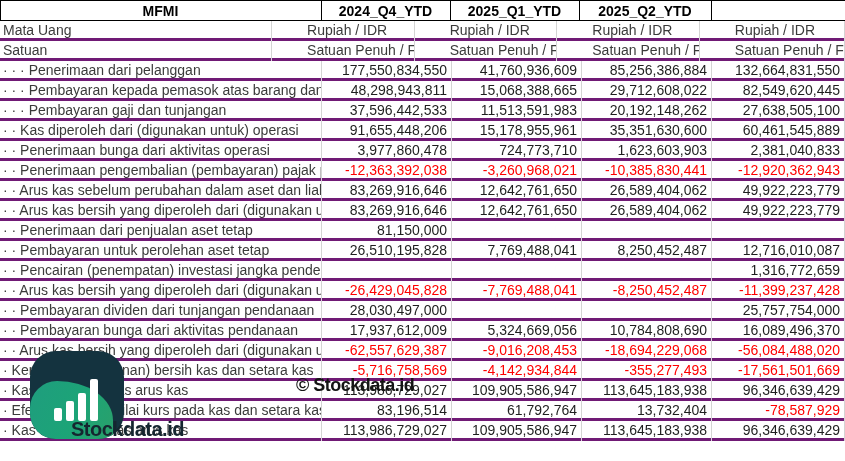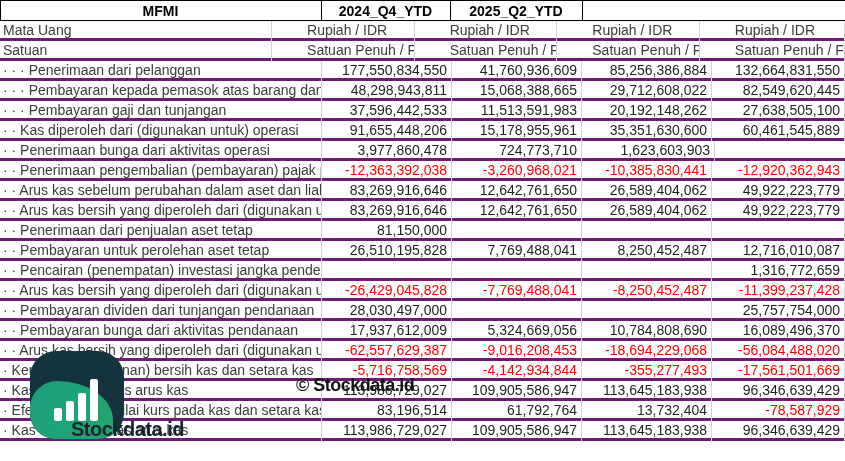--- a/index.html
+++ b/index.html
@@ -60,20 +60,21 @@
 </style>
 </head>
 <body>
 
 <div class="stage">
 
   <div class="sheet">
     <div class="row header-row">
       <div class="cell label-col">MFMI</div>
       <div class="cell data-col">2024_Q4_YTD</div>
+      <div class="cell data-col">2025_Q1_YTD</div>
       <div class="cell data-col">2025_Q2_YTD</div>
     </div>
     <div id="body-rows">
         <div class="row">
           <div class="cell label-col">Mata Uang</div>
           <div class="cell data-col left">Rupiah / IDR</div>
           <div class="cell data-col left">Rupiah / IDR</div>
           <div class="cell data-col left">Rupiah / IDR</div>
           <div class="cell data-col left">Rupiah / IDR</div>
         </div>
@@ -110,20 +111,21 @@
           <div class="cell data-col">91,655,448,206</div>
           <div class="cell data-col">15,178,955,961</div>
           <div class="cell data-col">35,351,630,600</div>
           <div class="cell data-col">60,461,545,889</div>
         </div>
         <div class="row">
           <div class="cell label-col">· · Penerimaan bunga dari aktivitas operasi</div>
           <div class="cell data-col">3,977,860,478</div>
           <div class="cell data-col">724,773,710</div>
           <div class="cell data-col">1,623,603,903</div>
+          <div class="cell data-col">2,381,040,833</div>
         </div>
         <div class="row">
           <div class="cell label-col">· · Penerimaan pengembalian (pembayaran) pajak p</div>
           <div class="cell data-col neg">-12,363,392,038</div>
           <div class="cell data-col neg">-3,260,968,021</div>
           <div class="cell data-col neg">-10,385,830,441</div>
           <div class="cell data-col neg">-12,920,362,943</div>
         </div>
         <div class="row">
           <div class="cell label-col">· · Arus kas sebelum perubahan dalam aset dan liabi</div>

